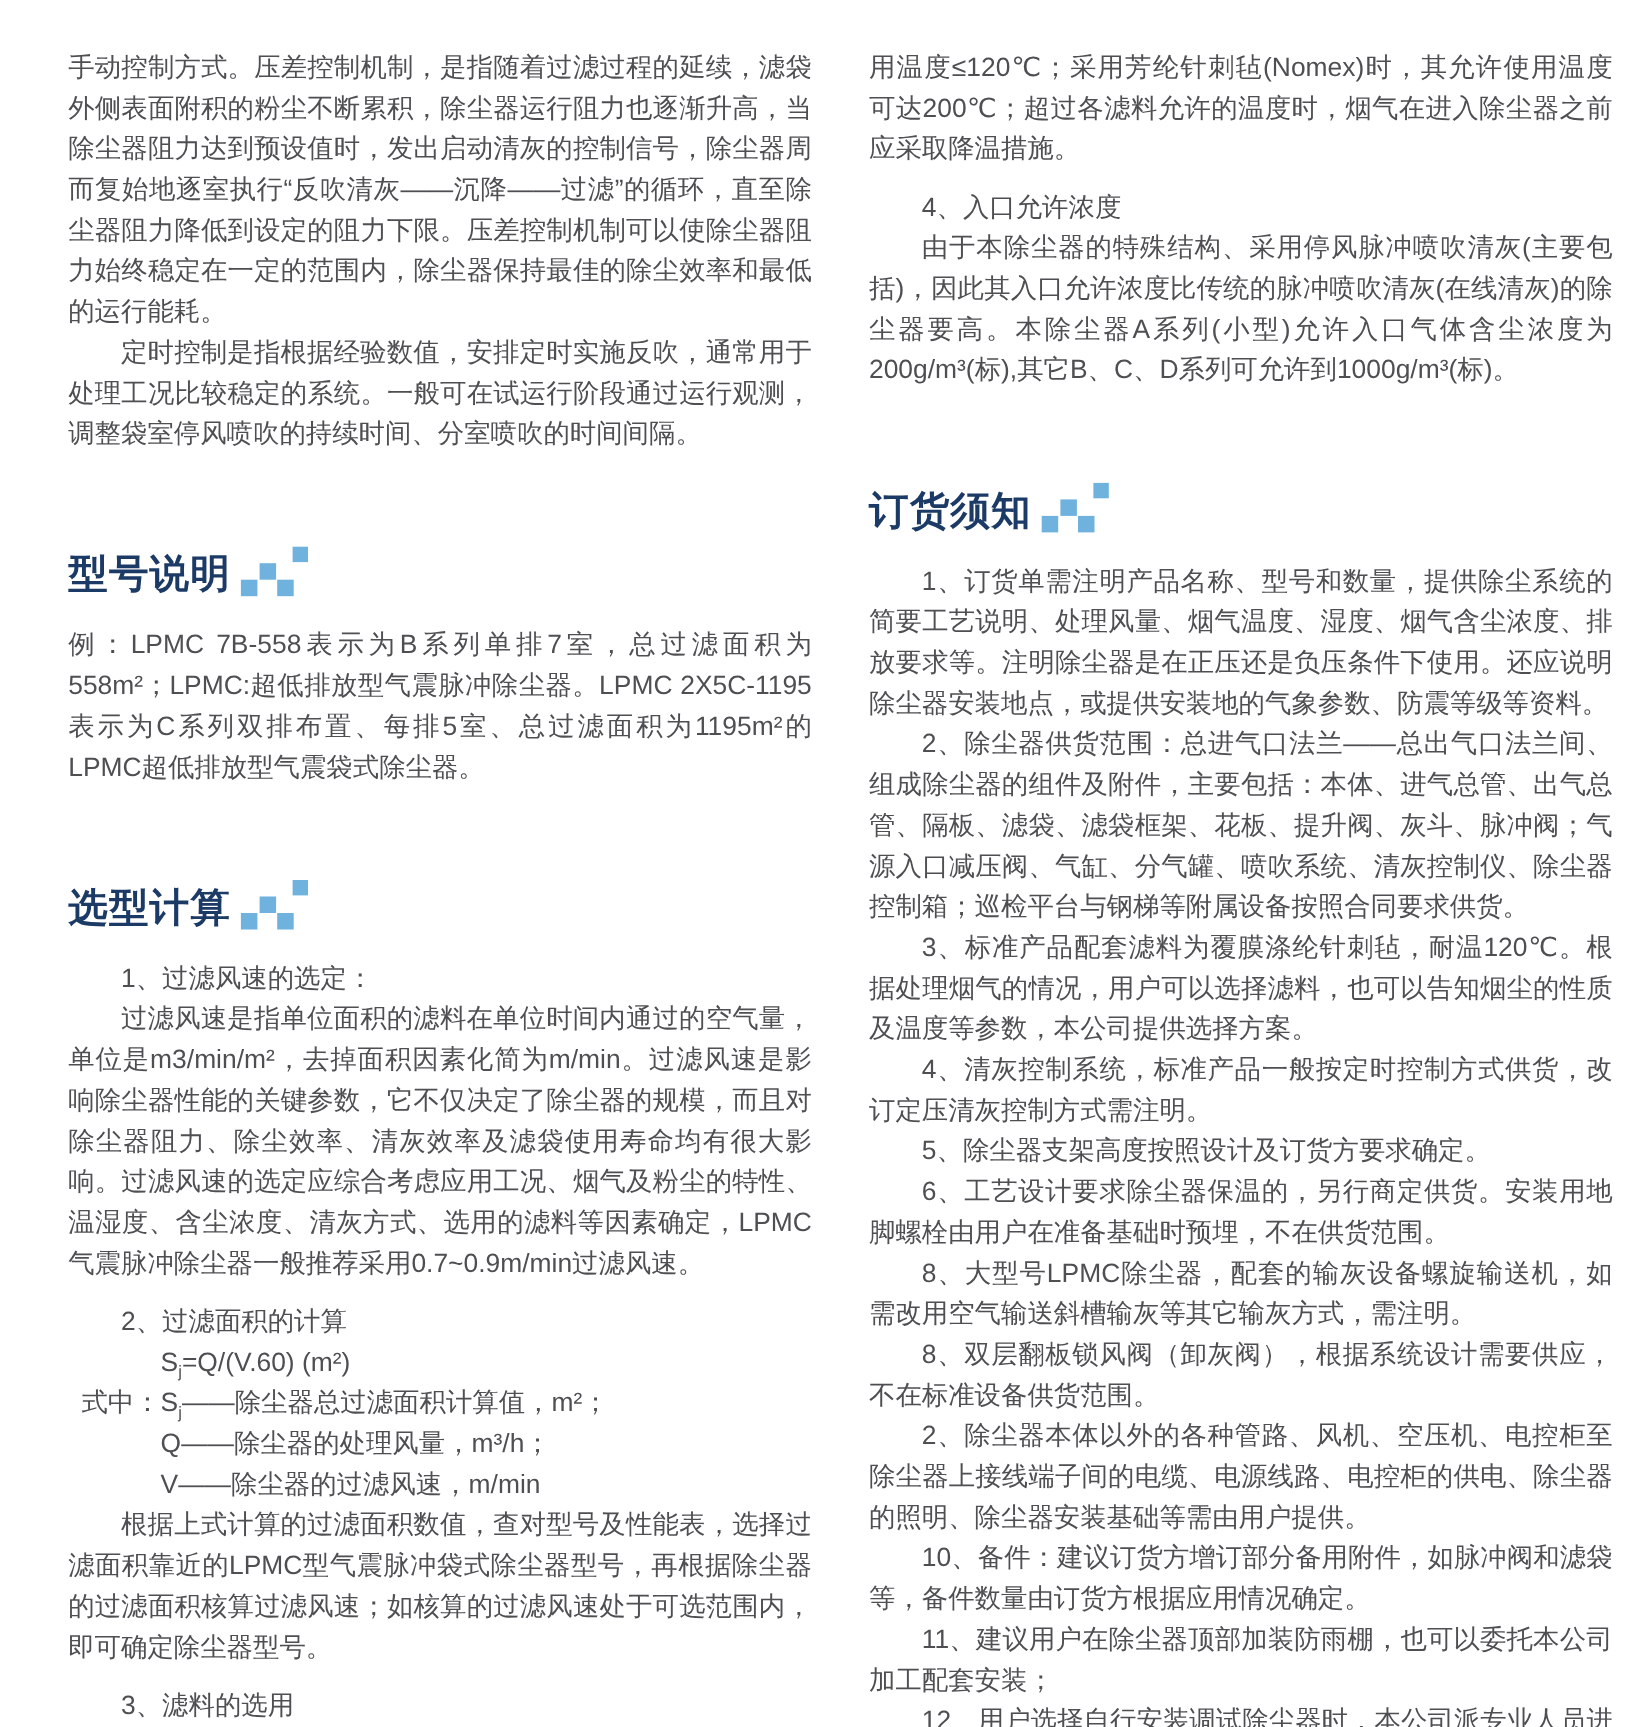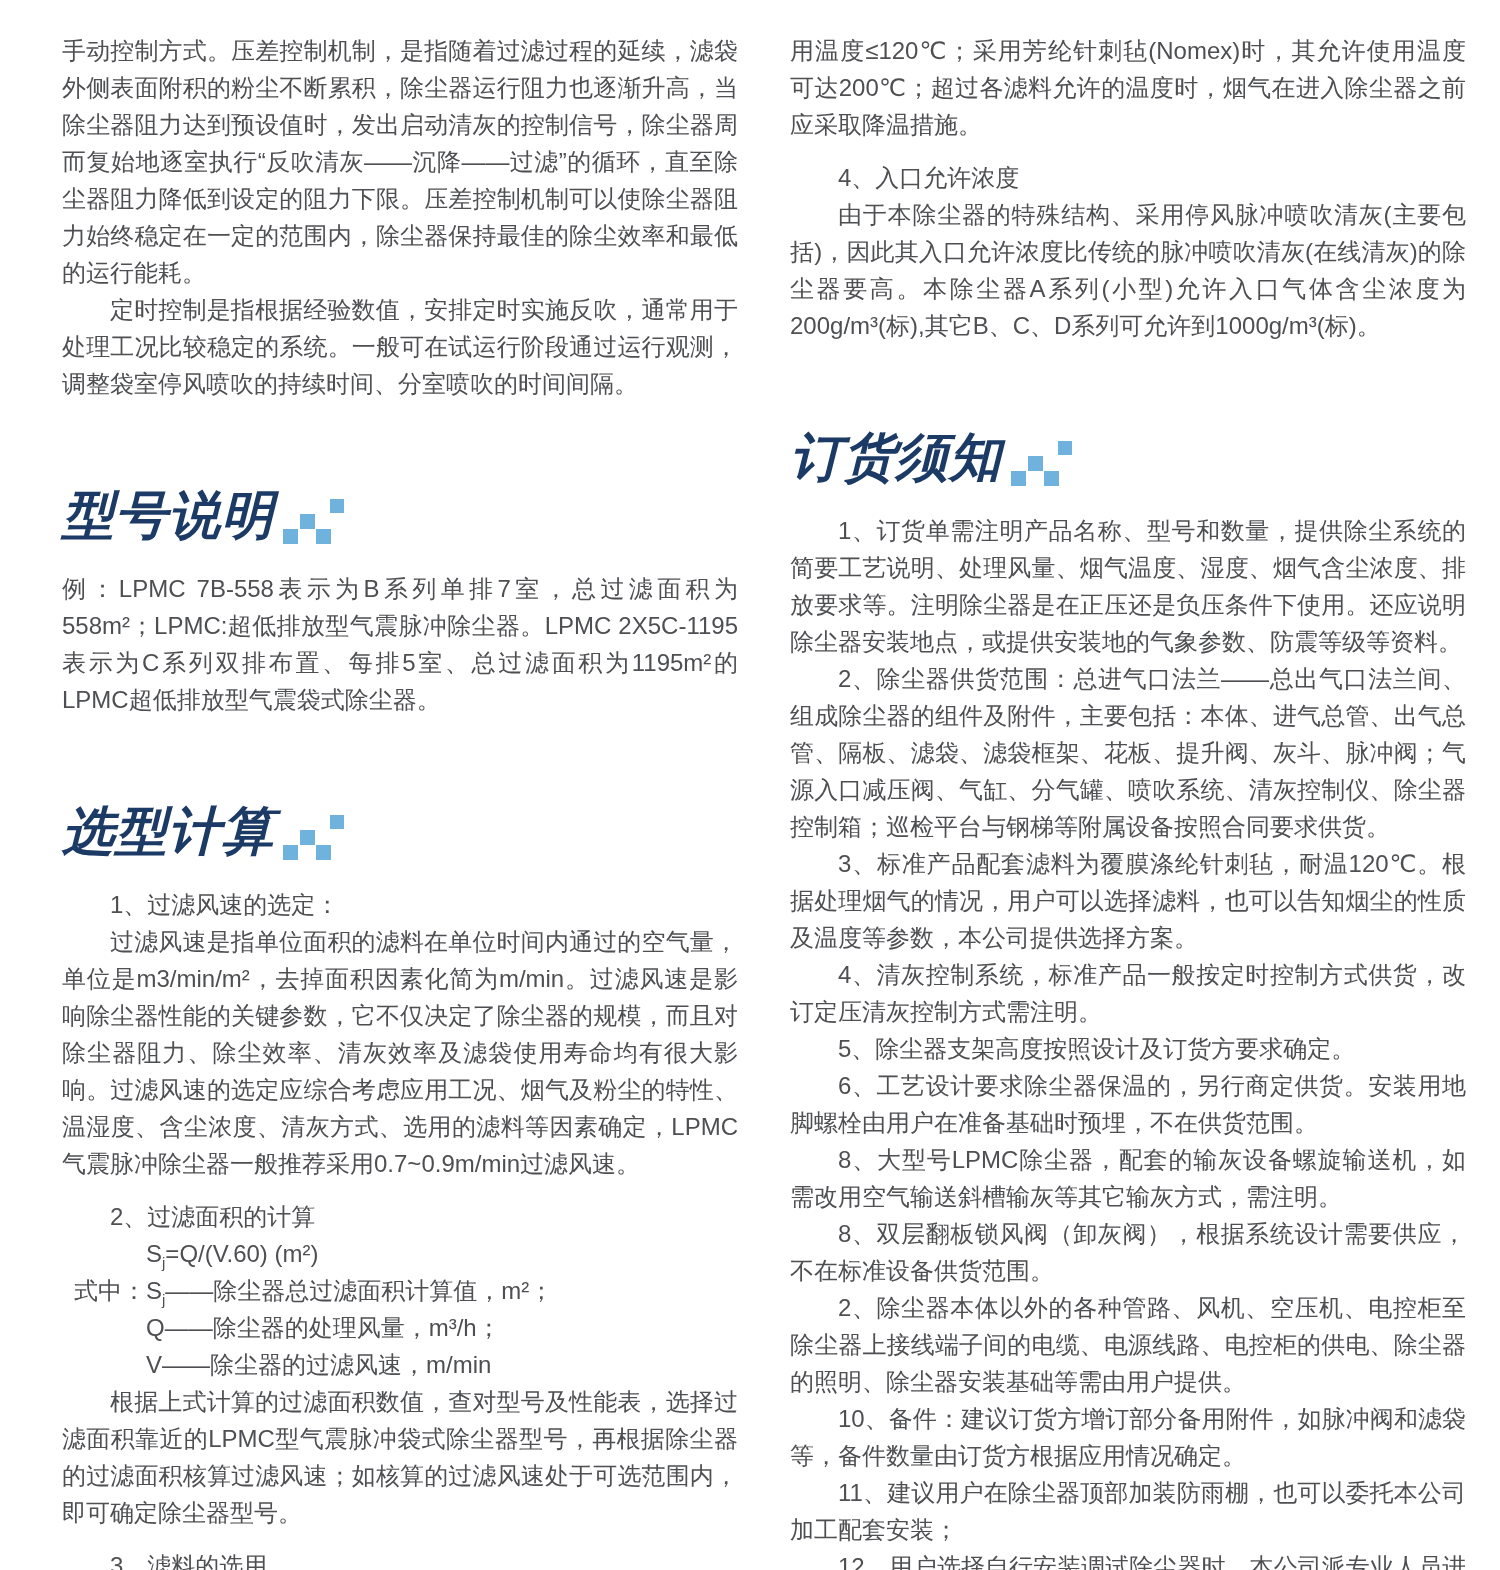--- a/index.html
+++ b/index.html
@@ -3,42 +3,41 @@
 <meta charset="utf-8">
 <style>
   html, body { margin: 0; padding: 0; background: #ffffff; }
   body {
     width: 1500px; height: 1570px; overflow: hidden;
     font-family: "Liberation Sans", "DejaVu Sans", sans-serif;
   }
   .page {
     display: flex; gap: 52px;
     width: 1500px; height: 1570px;
-    padding: 32px 36px 0 62px;
+    padding: 43px 36px 0 62px;
     box-sizing: border-box;
   }
   .col { width: 676px; flex: 0 0 676px; }
 
   .para, .subhead, .fc, .fl {
     margin: 0;
     font-size: 24px;
     line-height: 37px;
     color: var(--body-gray, #4e4f52);
   }
   .para { text-align: justify; text-indent: 2em; }
   .para.noindent { text-indent: 0; }
   .subhead { text-indent: 2em; margin-top: 16px; }
 
   .heading {
     display: flex; align-items: flex-end;
     margin: 84px 0 26px 0;
-    font-size: 52px; font-weight: bold; line-height: 1.12;
+    font-size: 36px; font-weight: bold; line-height: 1.12;
     color: var(--heading-navy, #1c3a66);
     letter-spacing: 1px;
-    font-style: italic;
   }
   .squares { position: relative; display: inline-block; width: 62px; height: 45px; margin-left: 9px; flex: 0 0 62px; }
   .sq { position: absolute; width: 15px; height: 15px; background: var(--square-blue, #6fb2dd); }
   .sq1 { left: 0;    top: 30px; }
   .sq2 { left: 17px; top: 15px; }
   .sq3 { left: 33px; top: 30px; }
   .sq4 { left: 47px; top: 0;    width: 14px; height: 14px; }
 
   .formula { display: grid; grid-template-columns: 84px 1fr; }
   .fl { white-space: nowrap; text-align: right; }

